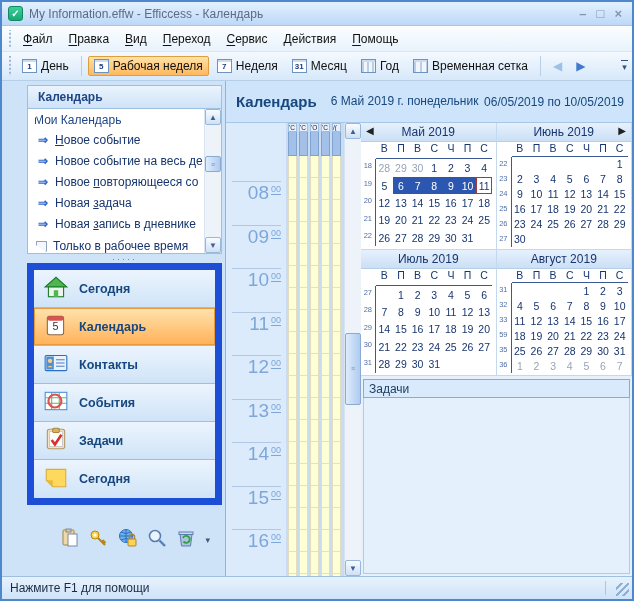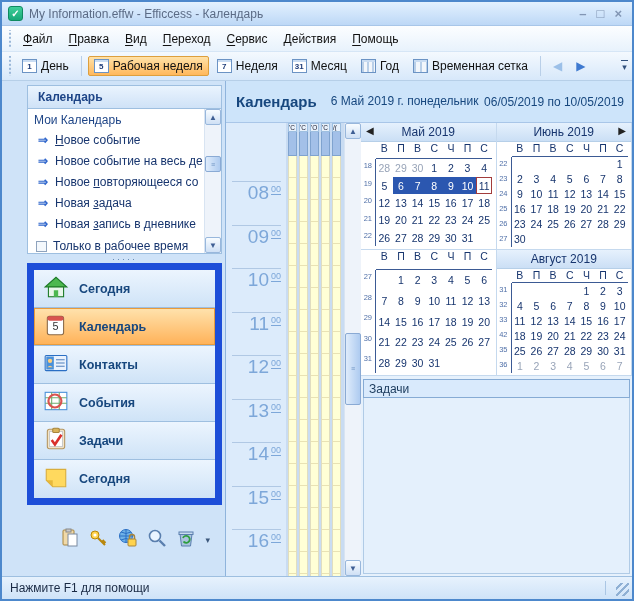--- a/index.html
+++ b/index.html
@@ -52,21 +52,21 @@
   .body { flex:1; display:flex; overflow:hidden;margin-left:22px; }
 
   
   .sidebar { width:202px; flex:0 0 202px; background:#cfe3f8; border-right:1px solid #8fb4dc;
              display:flex; flex-direction:column; padding:4px 3px 0 3px; }
   .panel-header { height:24px; flex:0 0 24px; background:linear-gradient(#eaf4fe,#cfe2f7);
                   border:1px solid #9ebfe0; display:flex; align-items:center; padding-left:10px;
                   color:#1e4587; font-weight:bold; }
   .side-list { height:145px; flex:0 0 145px; background:#fff; border:1px solid #9ebfe0; border-top:none;
                display:flex; overflow:hidden; }
-  .list-content { flex:1; overflow:hidden; position:relative; }
+  .list-content { flex:1; overflow:hidden; position:relative;border-radius:27px; }
   .list-group { color:#1e4587; padding:4px 6px 2px 6px; }
   .list-item { display:flex; align-items:center; gap:7px; padding:4px 2px 3px 10px; color:#17356e; white-space:nowrap; }
   .list-arrow { color:#2f66cc; font-weight:bold; font-size:12px; }
   .list-check { display:flex; align-items:center; gap:6px; padding:5px 2px 3px 8px; color:#17356e; white-space:nowrap; }
   .checkbox { width:11px; height:11px; border:1px solid #8fa3bd; background:#f4f8fc; flex:0 0 11px; }
 
   
   .vscroll { width:17px; flex:0 0 17px; background:#eef3fa; display:flex; flex-direction:column; border-left:1px solid #d8e4f2; }
   .sb-btn { height:16px; flex:0 0 16px; background:linear-gradient(#f8fcff,#cfe0f5); border:1px solid #98b7dc;
             border-radius:2px; color:#3f5f94; font-size:8px; display:flex; align-items:center; justify-content:center; }
@@ -515,20 +515,23 @@
                   <span class="day-cell">30</span>
                   <span class="day-cell"></span>
                   <span class="day-cell"></span>
                   <span class="day-cell"></span>
                   <span class="day-cell"></span>
                   <span class="day-cell"></span>
                   <span class="day-cell"></span>
                 </div>
               </div>
               <div class="month">
+                <div class="m-head">
+                  <span>Июль 2019</span>
+                </div>
                 <div class="cal-body">
                   <span class="dow-corner"></span>
                   <span class="dow-cell">В</span>
                   <span class="dow-cell">П</span>
                   <span class="dow-cell">В</span>
                   <span class="dow-cell">С</span>
                   <span class="dow-cell">Ч</span>
                   <span class="dow-cell">П</span>
                   <span class="dow-cell">С</span>
                   <span class="wk-num">27</span>
@@ -603,21 +606,21 @@
                   <span class="day-cell">9</span>
                   <span class="day-cell">10</span>
                   <span class="wk-num">33</span>
                   <span class="day-cell">11</span>
                   <span class="day-cell">12</span>
                   <span class="day-cell">13</span>
                   <span class="day-cell">14</span>
                   <span class="day-cell">15</span>
                   <span class="day-cell">16</span>
                   <span class="day-cell">17</span>
-                  <span class="wk-num">42</span>
+                  <span class="wk-num">59</span>
                   <span class="day-cell">18</span>
                   <span class="day-cell">19</span>
                   <span class="day-cell">20</span>
                   <span class="day-cell">21</span>
                   <span class="day-cell">22</span>
                   <span class="day-cell">23</span>
                   <span class="day-cell">24</span>
                   <span class="wk-num">35</span>
                   <span class="day-cell">25</span>
                   <span class="day-cell">26</span>

